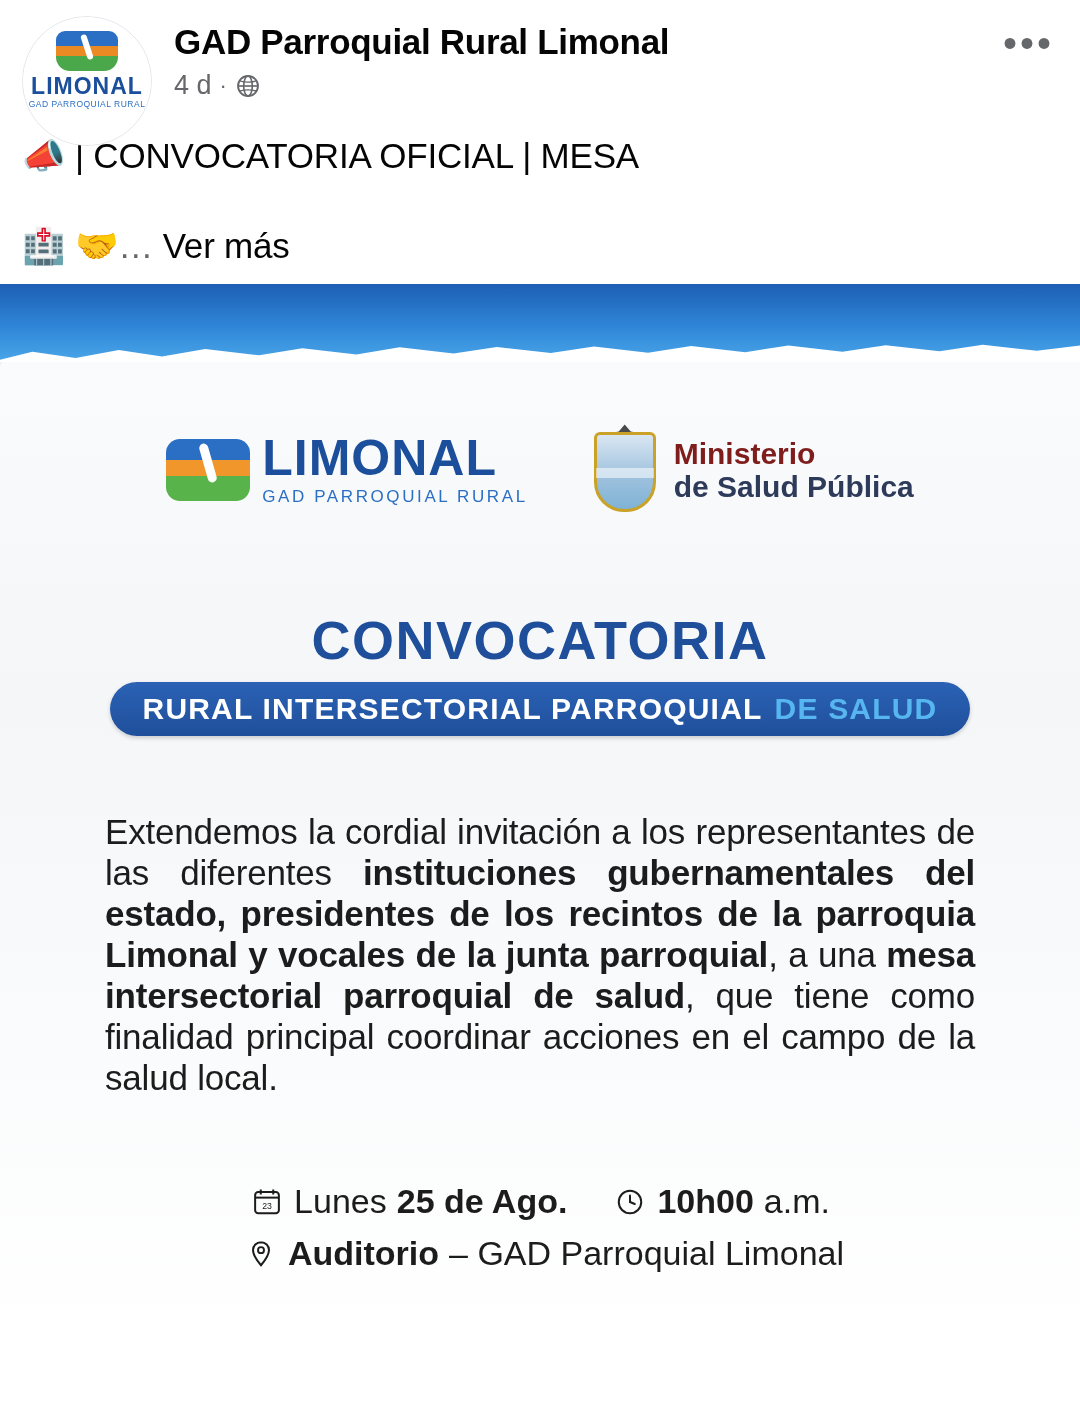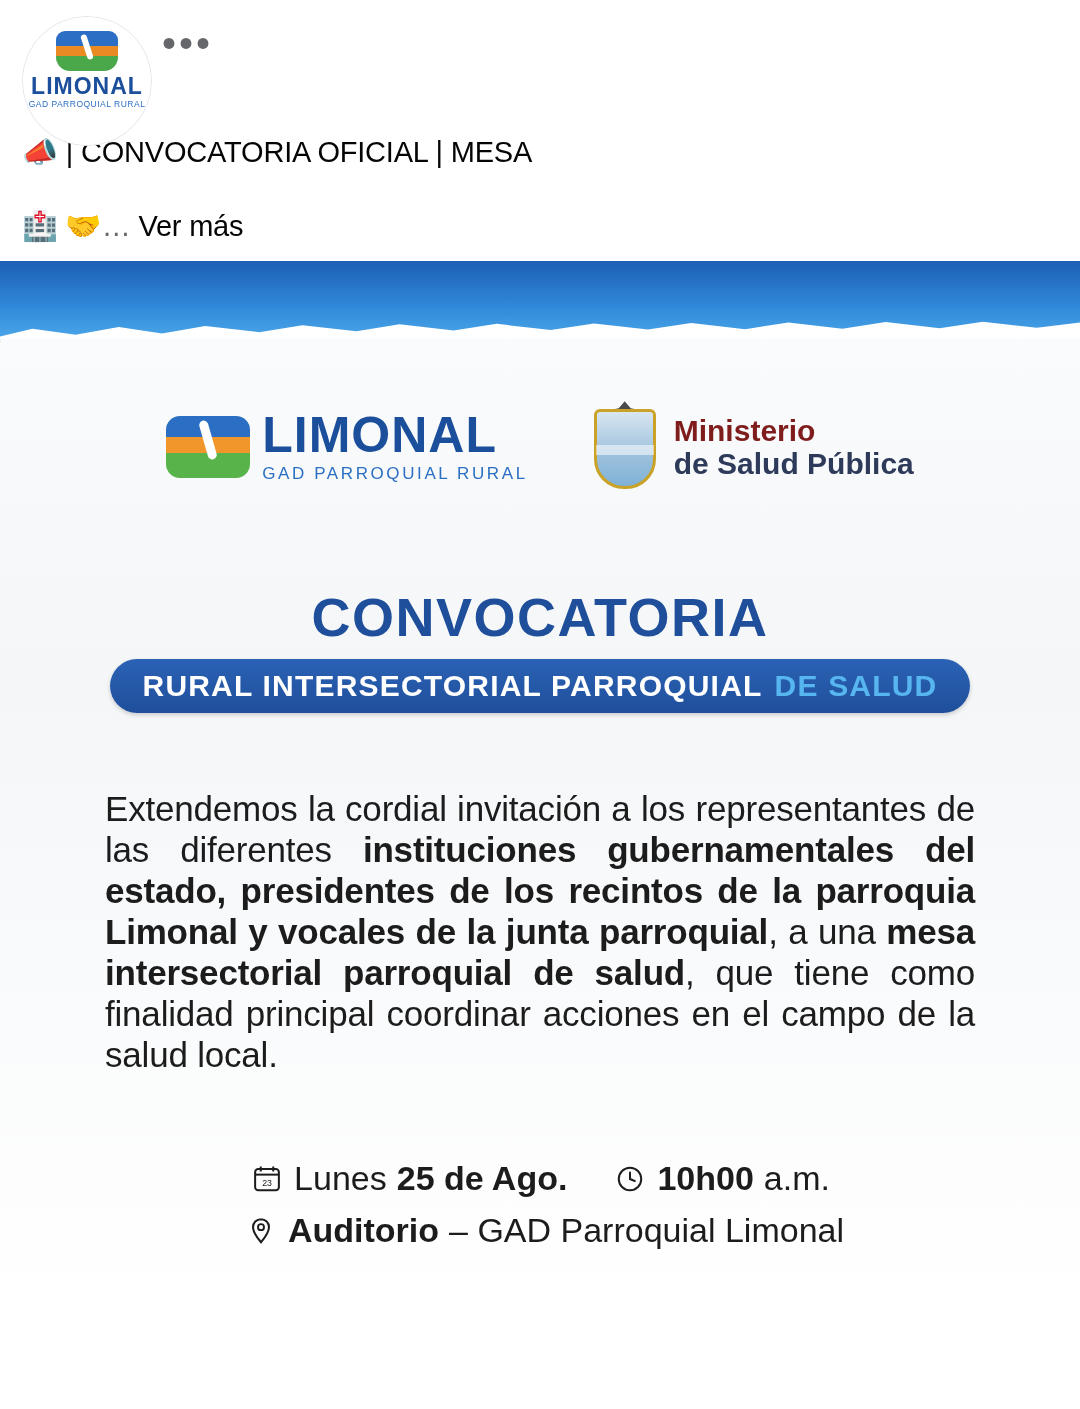--- a/index.html
+++ b/index.html
@@ -134,21 +134,21 @@
     line-height: 26px;
     letter-spacing: 3px;
     padding: 16px 4px 0 10px;
     cursor: pointer;
     user-select: none;
   }
 
   
   .post-text {
     padding: 14px 22px 16px 22px;
-    font-size: 29px;
+    font-size: 35px;
     line-height: 1.28;
     color: #050505;
     letter-spacing: -0.2px;
   }
   .emoji { font-family: "DejaVu Sans", sans-serif; }
   .see-more {
     color: #050505;
   }
   .ellip { color: #65676b; }
 
@@ -357,20 +357,36 @@
 
   <div class="avatar">
     <div class="avatar-inner">
       <div class="avatar-badge"></div>
       <div class="avatar-word">LIMONAL</div>
       <div class="avatar-sub">GAD PARROQUIAL RURAL</div>
       <div class="avatar-arc"></div>
     </div>
   </div>
 
+  <div class="header-text">
+    <div class="page-name">GAD Parroquial Rural Limonal</div>
+    <div class="meta-row">
+      <span>4 d</span>
+      <span class="meta-dot">·</span>
+      <span class="globe-icon">
+        <svg width="26" height="26" viewBox="0 0 24 24" aria-hidden="true">
+          <circle cx="12" cy="12" r="9.2" fill="none" stroke="#65676b" stroke-width="1.7"></circle>
+          <ellipse cx="12" cy="12" rx="4" ry="9.2" fill="none" stroke="#65676b" stroke-width="1.5"></ellipse>
+          <line x1="2.8" y1="12" x2="21.2" y2="12" stroke="#65676b" stroke-width="1.5"></line>
+          <path d="M4.3 7.2 Q12 9.6 19.7 7.2" fill="none" stroke="#65676b" stroke-width="1.3"></path>
+          <path d="M4.3 16.8 Q12 14.4 19.7 16.8" fill="none" stroke="#65676b" stroke-width="1.3"></path>
+        </svg>
+      </span>
+    </div>
+  </div>
 
   <div class="more-btn">•••</div>
 </div>
 
 <div class="post-text">
   <span class="emoji">📣</span><span> | CONVOCATORIA OFICIAL | MESA</span><br>
   <br>
   <span class="emoji">🏥</span>
   <span class="emoji">🤝</span><span class="ellip">…</span>
   <span class="see-more">Ver más</span>

